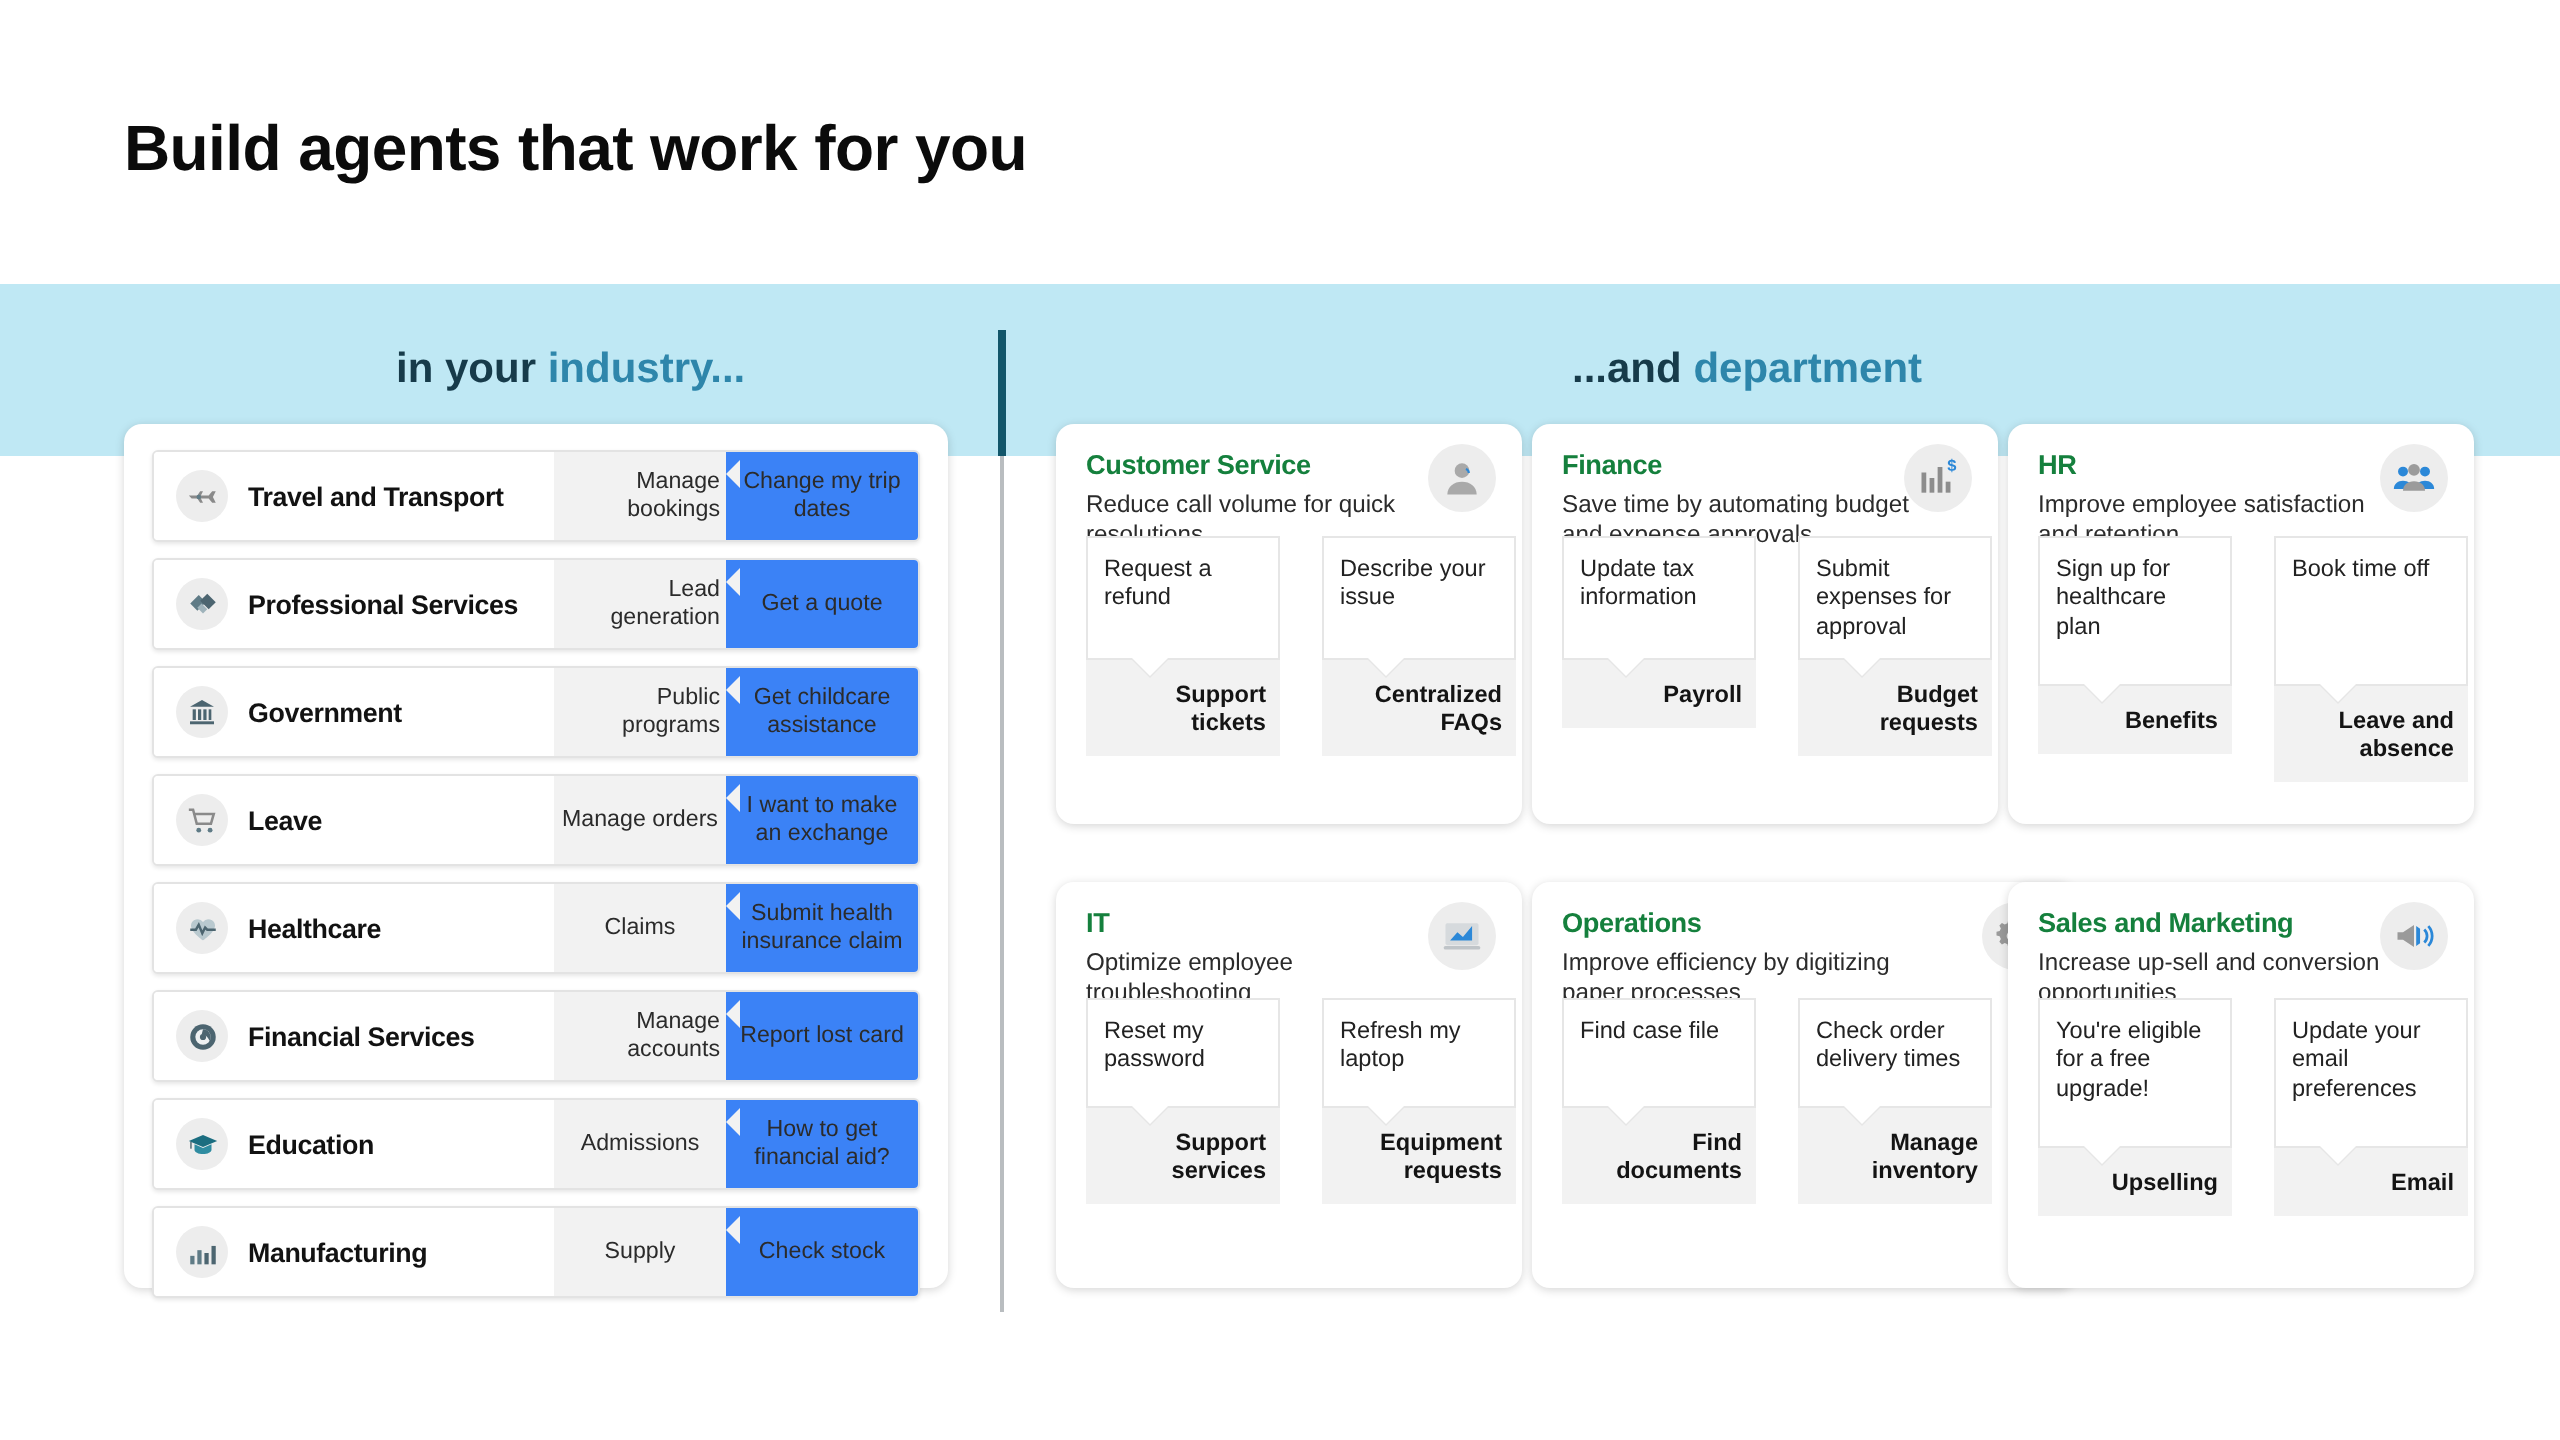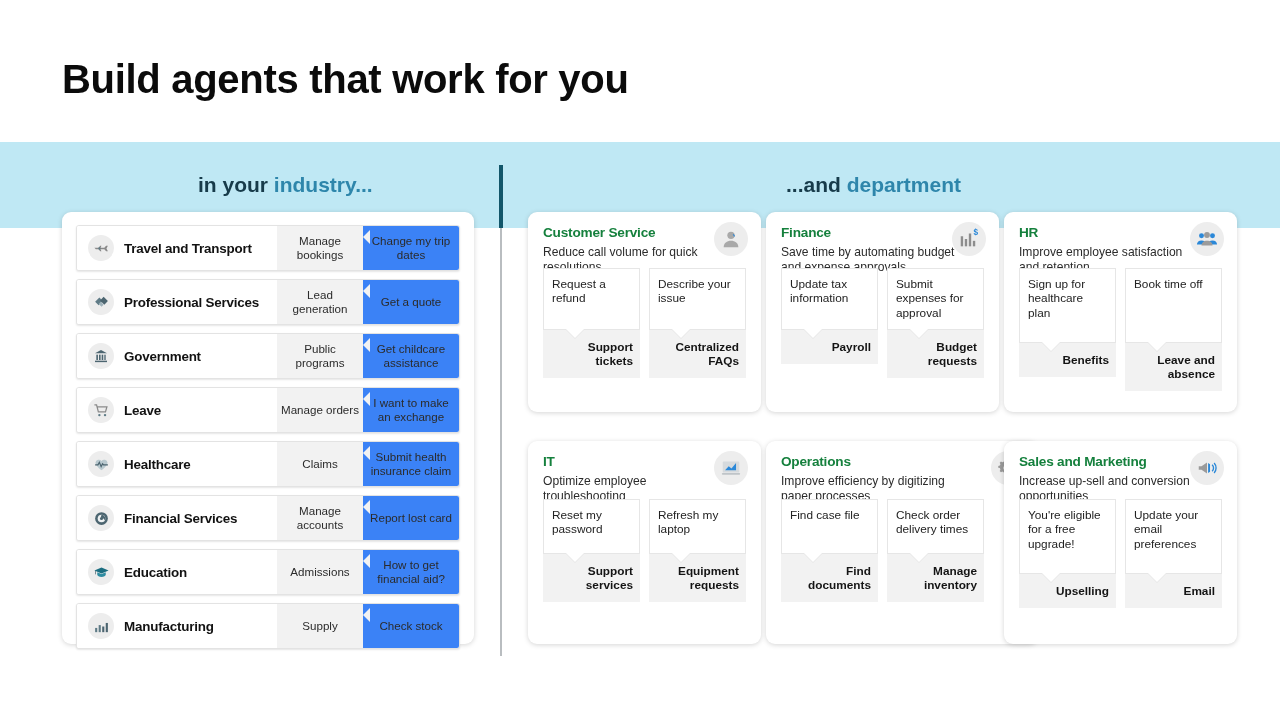--- a/index.html
+++ b/index.html
@@ -6,21 +6,21 @@
   body{
     width:1280px;height:720px;overflow:hidden;background:#ffffff;
     font-family:"Liberation Sans", sans-serif;
     -webkit-font-smoothing:antialiased;
   }
   .slide{position:relative;width:1280px;height:720px;background:#fff;}
 
   
   .page-title{
     position:absolute;left:62px;top:57px;
-    font-size:40px;font-weight:700;color:#0b0b0b;letter-spacing:-0.3px;
+    font-size:32px;font-weight:700;color:#0b0b0b;letter-spacing:-0.3px;
     line-height:1.1;white-space:nowrap;
   }
 
   
   .banner{
     position:absolute;left:0;top:142px;width:1280px;height:86px;
     background:#bfe8f4;
   }
   .banner-head{
     position:absolute;top:161px;
@@ -60,21 +60,21 @@
   .ico-circle{
     width:26px;height:26px;border-radius:50%;background:#ededed;
     display:flex;align-items:center;justify-content:center;flex:0 0 26px;
   }
   .ico-circle svg{display:block;}
   .ind-name{
     font-size:13.4px;font-weight:700;color:#121212;white-space:nowrap;letter-spacing:-0.2px;
   }
   .ind-mid{
     flex:0 0 80px;background:#f2f2f2;
-    display:flex;align-items:center;justify-content:center;text-align:center;
+    display:flex;align-items:center;justify-content:center;text-align:right;
     font-size:11.6px;color:#2b2b2b;line-height:1.18;padding:0 3px;
   }
   .ind-right{
     position:relative;flex:1 1 auto;background:#3b82f6;
     display:flex;align-items:center;justify-content:center;text-align:center;
     font-size:11.6px;color:#2b2b2b;line-height:1.18;padding:0 6px;
   }
   .ind-right:before{
     content:"";position:absolute;left:0;top:4px;
     border-top:7px solid transparent;border-bottom:7px solid transparent;
@@ -92,21 +92,21 @@
   }
   .dept-sub{
     position:absolute;left:15px;top:33px;width:176px;
     font-size:12.1px;color:#2b2b2b;line-height:1.22;
   }
   .dept-ico{
     position:absolute;right:13px;top:10px;
     width:34px;height:34px;border-radius:50%;background:#ededed;
     display:flex;align-items:center;justify-content:center;
   }
-  .tiles{position:absolute;left:15px;display:flex;gap:9px;}
+  .tiles{position:absolute;left:15px;display:flex;gap:21px;}
   .tile{width:97px;background:transparent;}
   .tile-top{
     position:relative;background:#ffffff;border:1px solid #e6e6e6;
     font-size:11.8px;color:#222;line-height:1.22;padding:8px 7px 9px 8px;
     box-sizing:border-box;
   }
   .tile-top:after{
     content:"";position:absolute;left:22px;bottom:-9px;
     border-left:9px solid transparent;border-right:9px solid transparent;
     border-top:9px solid #ffffff;

